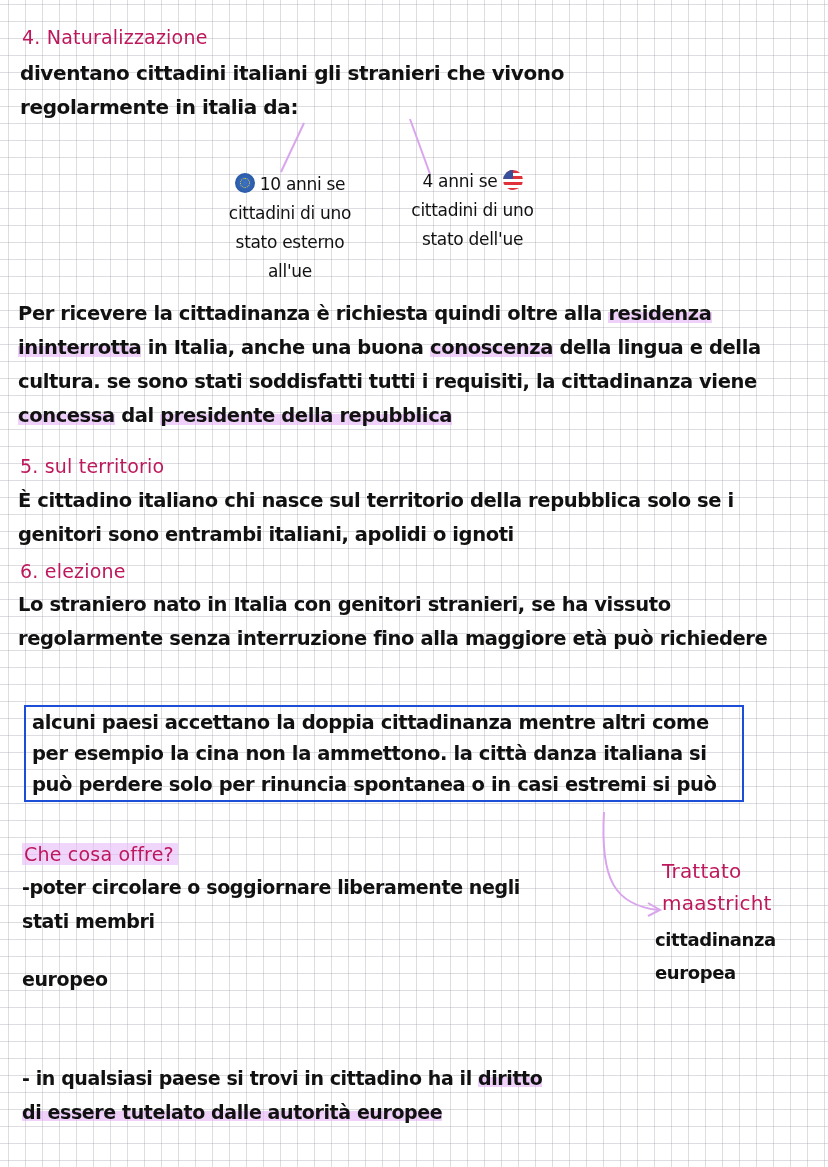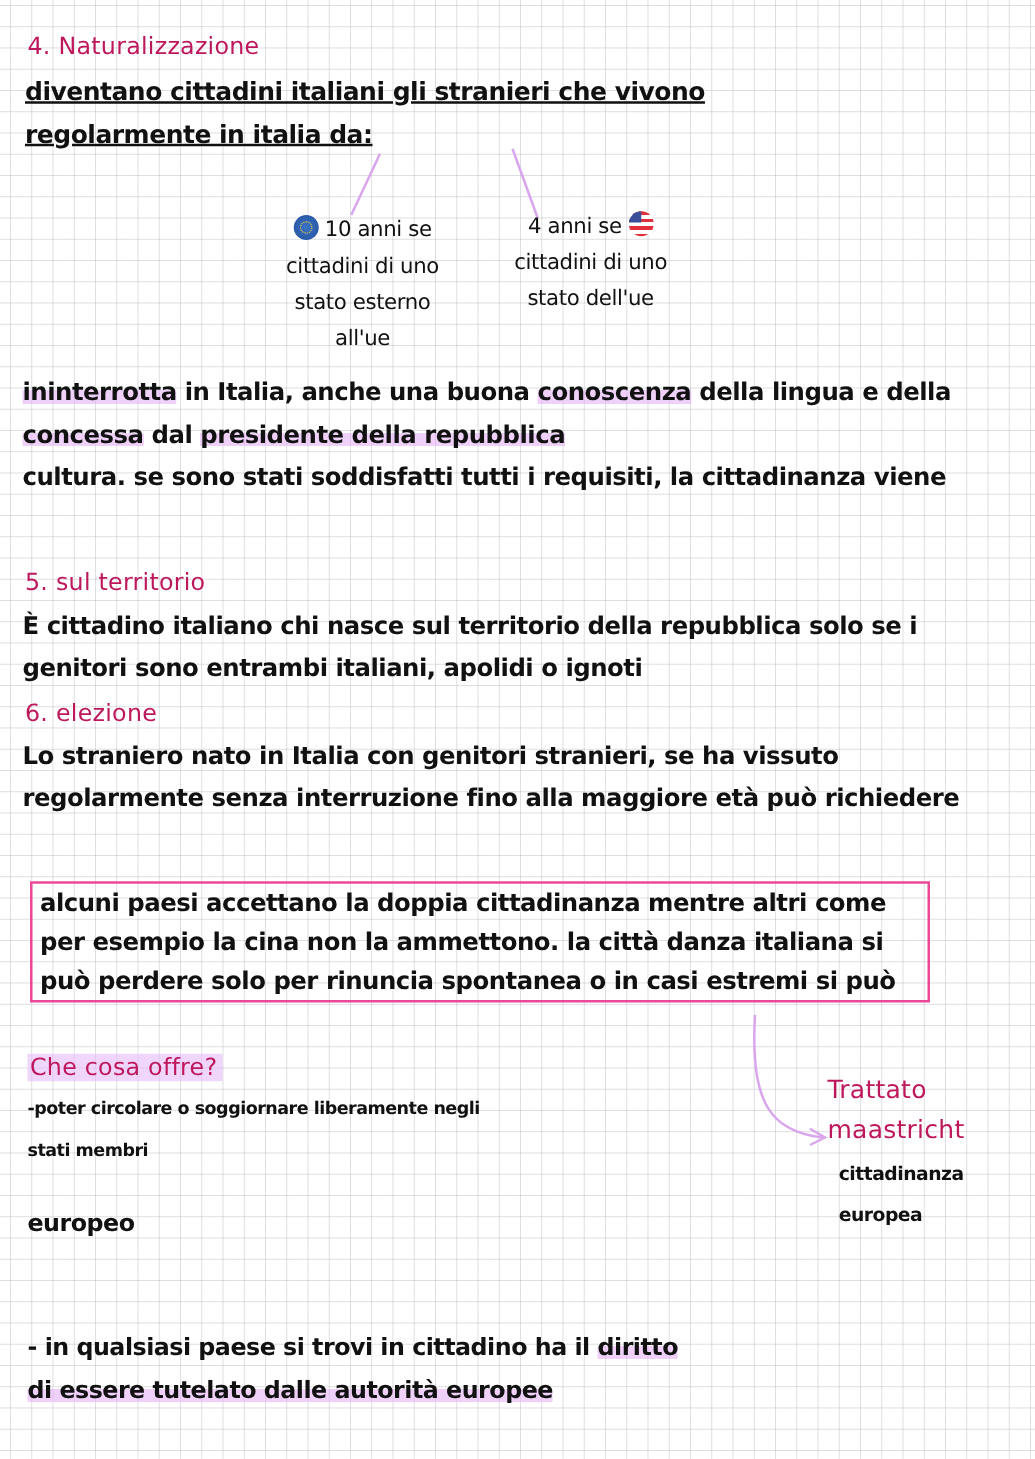--- a/index.html
+++ b/index.html
@@ -18,27 +18,27 @@
   .h { color: #be185d; font-size: 19px; font-weight: normal; letter-spacing: 0.2px; }
   .t { font-size: 20px; font-weight: bold; line-height: 34px; letter-spacing: -0.4px; white-space: nowrap; }
   .hl { background: linear-gradient(to bottom, transparent 45%, rgba(225,170,245,0.55) 45%, rgba(225,170,245,0.55) 92%, transparent 92%); }
   .hl-title { background: rgba(230,180,250,0.55); padding: 0 4px 0 2px; }
   .sm { font-size: 17px; line-height: 29px; font-weight: normal; text-align: center; letter-spacing: -0.3px; }
   .flag { display: inline-block; width: 20px; height: 20px; border-radius: 50%; vertical-align: -3px; }
   .eu { background: radial-gradient(circle, #3c73c4 0%, #2a5aa8 70%); position: relative; }
   .eu::after { content: ""; position: absolute; left: 5px; top: 5px; width: 8px; height: 8px; border-radius: 50%; border: 1px dotted #f2d23c; }
   .us { background: repeating-linear-gradient(to bottom, #e0303a 0 3px, #ffffff 3px 6px); position: relative; overflow: hidden; }
   .us::before { content: ""; position: absolute; left: 0; top: 0; width: 10px; height: 9px; background: #3a4f9a; }
-  .box { border: 2px solid #ec4899; }
+  .box { border: 2px solid #1d4ed8; }
 </style>
 </head>
 <body>
 
 <div class="abs h" style="left:22px;top:26px;">4. Naturalizzazione</div>
-<div class="abs t" style="left:20px;top:56px;text-decoration:underline;">
+<div class="abs t" style="left:20px;top:56px;">
   <div>diventano cittadini italiani gli stranieri che vivono</div>
   <div>regolarmente in italia da:</div>
 </div>
 
 <svg class="abs" style="left:0;top:0;" width="828" height="300">
   <line x1="304" y1="123" x2="281" y2="172" stroke="#d9a6ee" stroke-width="2"></line>
   <line x1="410" y1="119" x2="430" y2="174" stroke="#d9a6ee" stroke-width="2"></line>
 </svg>
 
 <div class="abs sm" style="left:205px;top:170px;width:170px;">
@@ -47,23 +47,24 @@
   <div>stato esterno</div>
   <div>all'ue</div>
 </div>
 <div class="abs sm" style="left:390px;top:167px;width:165px;">
   <div><span>4 anni se</span>&nbsp;<span class="flag us"></span></div>
   <div>cittadini di uno</div>
   <div>stato dell'ue</div>
 </div>
 
 <div class="abs t" style="left:18px;top:297px;font-size:19.5px;">
+  <div><span>Per ricevere la cittadinanza è richiesta quindi oltre alla </span><span class="hl">residenza</span></div>
   <div><span class="hl">ininterrotta</span><span> in Italia, anche una buona </span><span class="hl">conoscenza</span><span> della lingua e della</span></div>
+  <div>cultura. se sono stati soddisfatti tutti i requisiti, la cittadinanza viene</div>
   <div><span class="hl">concessa</span><span> dal </span><span class="hl">presidente della repubblica</span></div>
-  <div>cultura. se sono stati soddisfatti tutti i requisiti, la cittadinanza viene</div>
 </div>
 
 <div class="abs h" style="left:20px;top:455px;">5. sul territorio</div>
 <div class="abs t" style="left:18px;top:484px;font-size:19.5px;">
   <div>È cittadino italiano chi nasce sul territorio della repubblica solo se i</div>
   <div>genitori sono entrambi italiani, apolidi o ignoti</div>
 </div>
 
 <div class="abs h" style="left:20px;top:560px;">6. elezione</div>
 <div class="abs t" style="left:18px;top:588px;font-size:19.5px;">
@@ -76,32 +77,32 @@
   <div>per esempio la cina non la ammettono. la città danza italiana si</div>
   <div>può perdere solo per rinuncia spontanea o in casi estremi si può</div>
 </div>
 
 <svg class="abs" style="left:0;top:0;" width="828" height="1167">
   <path d="M604 812 C 600 880, 615 905, 658 910" fill="none" stroke="#d9a6ee" stroke-width="2"></path>
   <path d="M648 903 L 660 910 L 648 916" fill="none" stroke="#d9a6ee" stroke-width="2"></path>
 </svg>
 
 <div class="abs h" style="left:22px;top:843px;"><span class="hl-title">Che cosa offre?</span></div>
-<div class="abs t" style="left:22px;top:870px;font-size:14px;">
+<div class="abs t" style="left:22px;top:870px;font-size:19px;">
   <div>-poter circolare o soggiornare liberamente negli</div>
   <div>stati membri</div>
 </div>
 <div class="abs t" style="left:22px;top:962px;font-size:19px;">
   <div>europeo</div>
 </div>
 <div class="abs t" style="left:22px;top:1061px;font-size:19px;">
   <div><span>- in qualsiasi paese si trovi in cittadino ha il </span><span class="hl">diritto</span></div>
   <div><span class="hl">di essere tutelato dalle autorità europee</span></div>
 </div>
 
 <div class="abs h" style="left:662px;top:855px;font-size:20px;line-height:32px;">
   <div>Trattato</div>
   <div>maastricht</div>
 </div>
-<div class="abs t" style="left:655px;top:923px;font-size:15px;line-height:33px;margin-left:16px;">
+<div class="abs t" style="left:655px;top:923px;font-size:18px;line-height:33px;">
   <div>cittadinanza</div>
   <div>europea</div>
 </div>
 
 </body></html>

